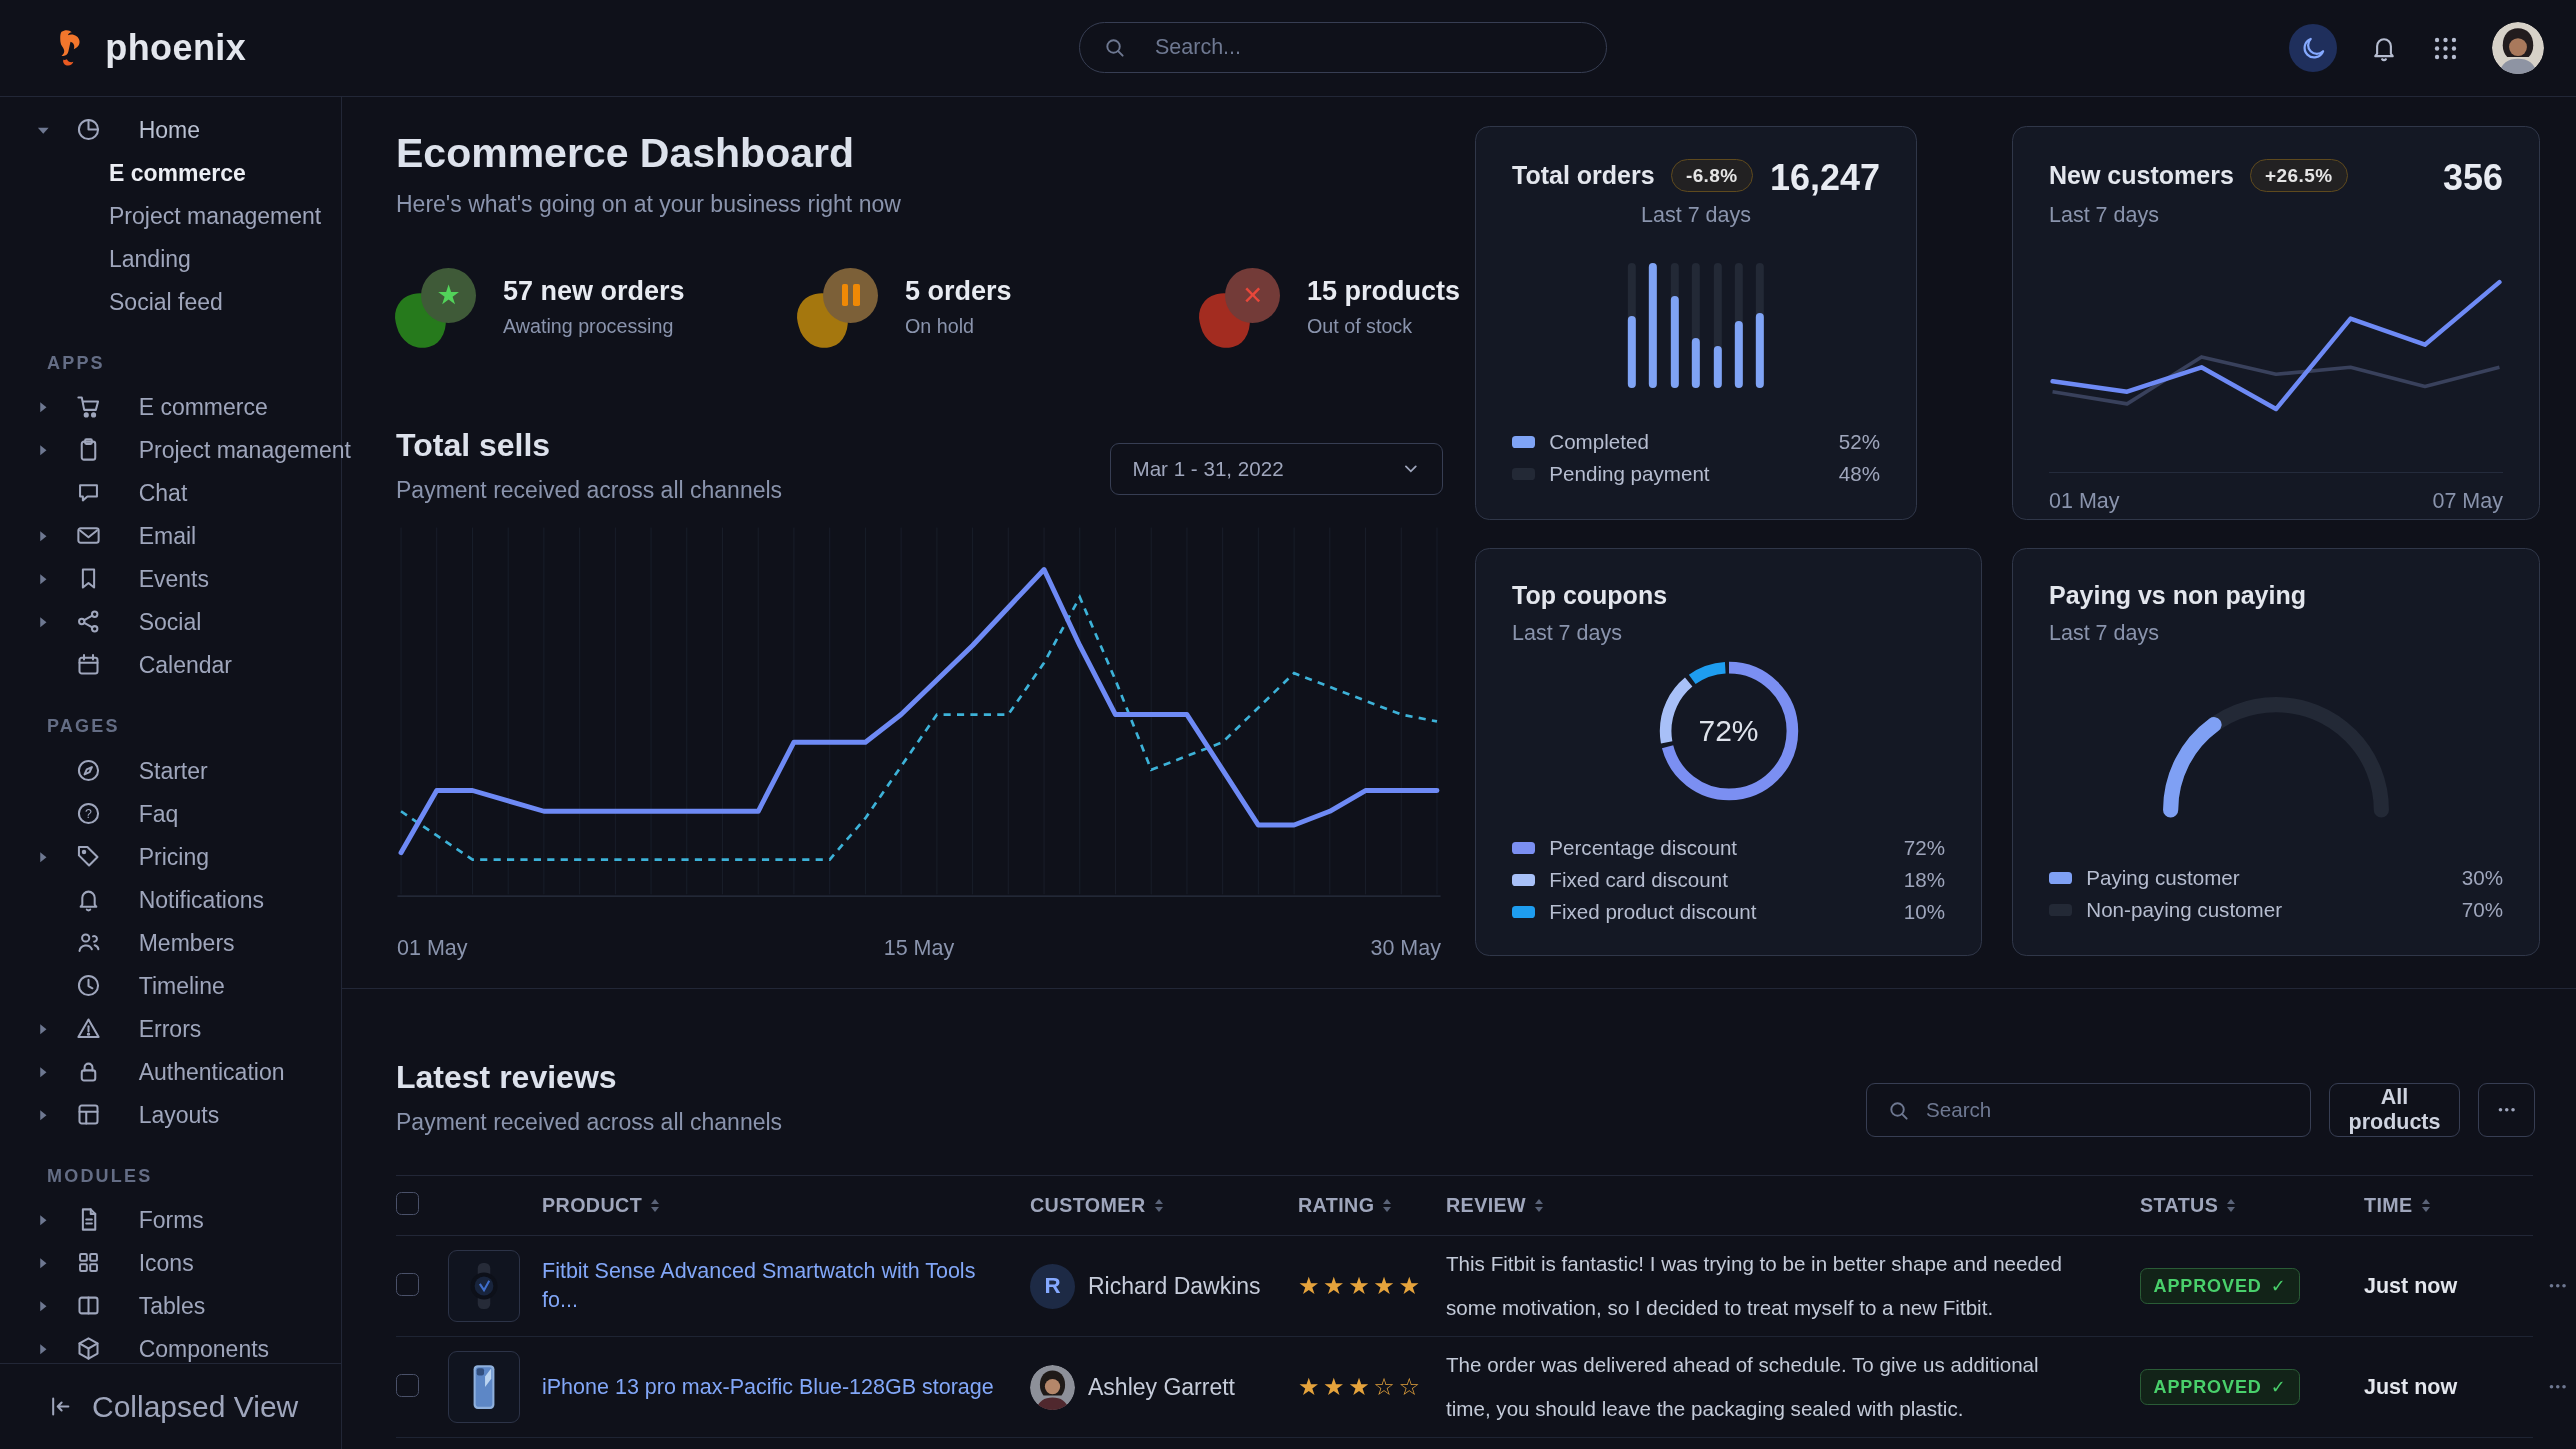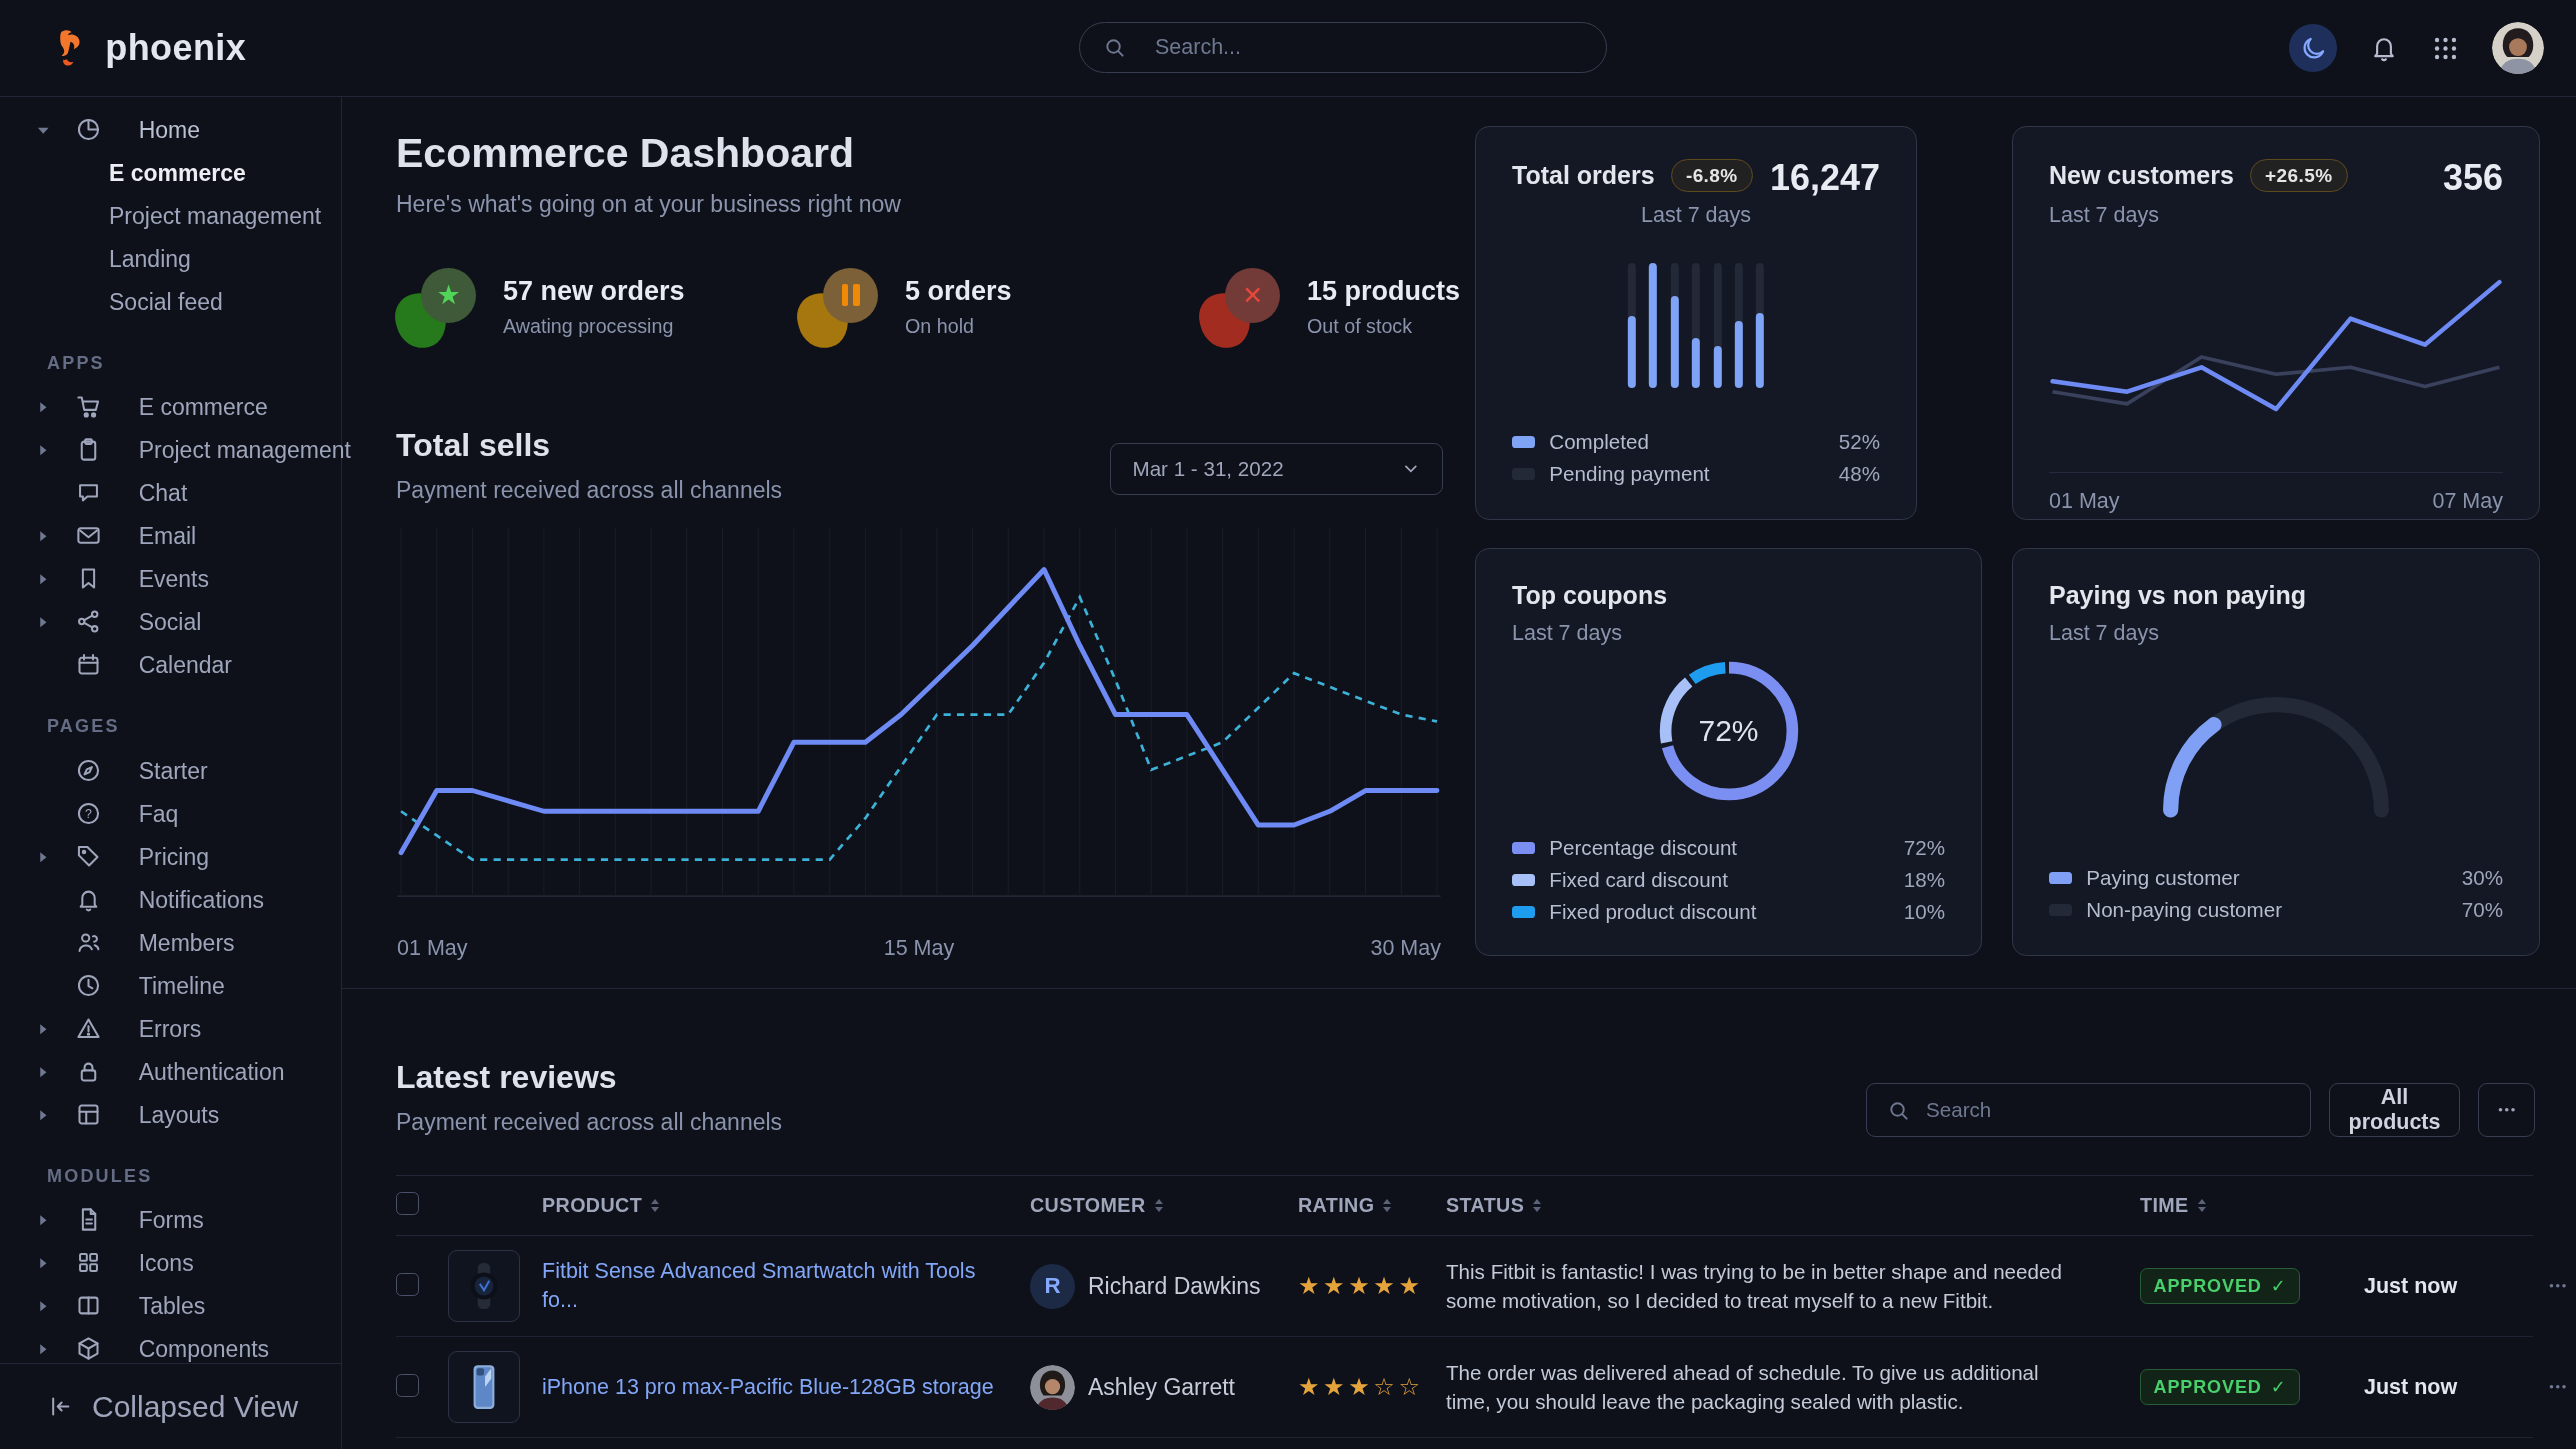--- a/index.html
+++ b/index.html
@@ -99,21 +99,21 @@
   .sort-ic i{width:0;height:0;border-left:4.5px solid transparent;border-right:4.5px solid transparent;display:block;}
   .sort-ic .up{border-bottom:5.4px solid #5a6378;} .sort-ic .dn{border-top:5.4px solid #5a6378;}
   .tbody-row{height:100px;border-bottom:0.9px solid #1e2433;}
   .cb{width:23px;height:23px;border:1.8px solid #4a5169;border-radius:5.4px;cursor:pointer;box-sizing:border-box;}
   .thumb{width:70px;height:70px;border:0.9px solid #2c3347;border-radius:9px;display:flex;align-items:center;justify-content:center;overflow:hidden;background:#10141f;}
   .prod-link{font-size:21.5px;color:#7fa;color:#82a7f8;cursor:pointer;padding-right:36px;line-height:29px;}
   .cust-avatar{width:45px;height:45px;border-radius:50%;overflow:hidden;display:flex;align-items:center;justify-content:center;}
   .cust-avatar.letter{background:#1d2a45;color:#85a9ff;font-size:22.4px;font-weight:700;}
   .cust-name{font-size:23px;color:#c6ccda;}
   .stars{font-size:24px;letter-spacing:3.6px;color:#e5a33c;white-space:nowrap;}
-  .review-text{font-size:20.6px;line-height:29px;color:#c3cad8;padding-right:54px;}
+  .review-text{font-size:20.6px;line-height:44px;color:#c3cad8;padding-right:54px;}
   .status-badge{display:inline-flex;align-items:center;gap:9px;padding:6.3px 12.5px;border:0.9px solid #2a5c36;border-radius:7.2px;
       background:#122318;color:#49d06b;font-size:18px;font-weight:700;letter-spacing:0.9px;}
   .time-cell{font-size:21.5px;font-weight:700;color:#e3e6ed;}
   .row-dots{color:#6e7891;display:flex;justify-content:flex-start;cursor:pointer;}
 </style>
 </head>
 <body>
 
 <div class="app">
 
@@ -742,20 +742,27 @@
             </span>
           </div>
         <div class="th">
             <span>RATING</span>
             <span class="sort-ic">
               <i class="up"></i>
               <i class="dn"></i>
             </span>
           </div>
         <div class="th">
+            <span>REVIEW</span>
+            <span class="sort-ic">
+              <i class="up"></i>
+              <i class="dn"></i>
+            </span>
+          </div>
+        <div class="th">
             <span>STATUS</span>
             <span class="sort-ic">
               <i class="up"></i>
               <i class="dn"></i>
             </span>
           </div>
         <div class="th">
             <span>TIME</span>
             <span class="sort-ic">
               <i class="up"></i>

